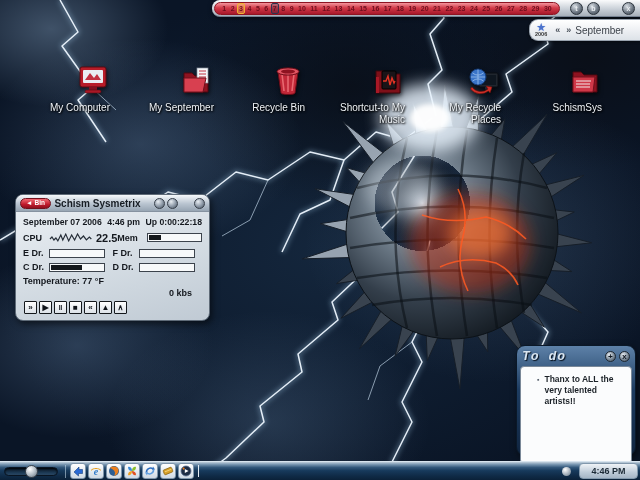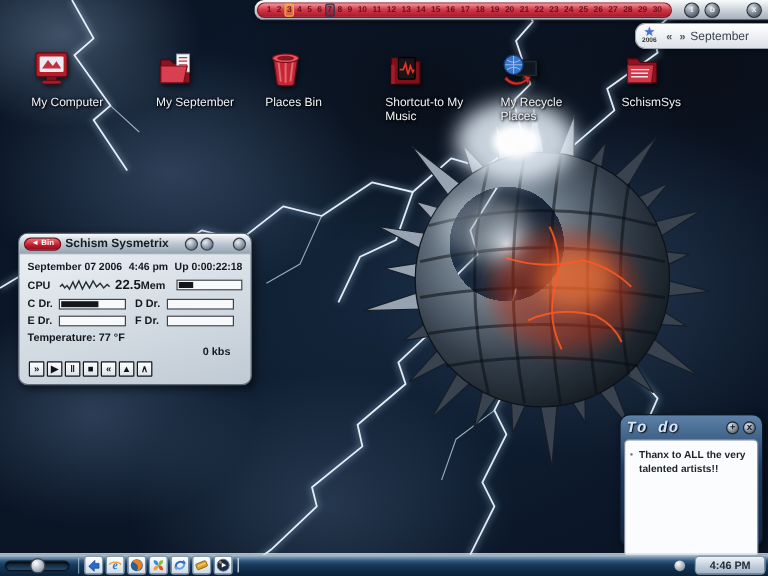--- a/index.html
+++ b/index.html
@@ -43,21 +43,21 @@
     background:linear-gradient(180deg,#ffffff,#dde2e8); border:1px solid #98a2ae; border-right:none;
     border-radius:9px 0 0 9px; display:flex; align-items:center; padding:0 5px;
     box-shadow:0 1px 3px rgba(0,0,0,.45); }
   .star-wrap { display:flex; flex-direction:column; align-items:center; margin-right:5px; }
   .star { color:#4a72cc; font-size:11px; line-height:.75; text-shadow:0 0 1px #8fa8e0; }
   .yr { font-size:5.5px; color:#333; font-weight:bold; }
   .nav { font-size:9px; color:#4a525c; font-weight:bold; margin:0 3px; background:none; border:none; font-family:inherit; }
   .month-name { font-size:10px; color:#3c424a; margin-left:1px; }
 
   
-  .desk-icon { position:absolute; top:42px; width:84px; text-align:left; z-index:2; }
+  .desk-icon { position:absolute; top:65px; width:84px; text-align:right; z-index:2; }
   .desk-icon svg { width:34px; height:32px; filter:drop-shadow(1px 2px 2px rgba(0,0,0,.65)); }
   .desk-icon .lbl { margin-top:1px; font-size:10px; color:#eef2f6; line-height:1.15;
     text-shadow:1px 1px 2px #000, 0 0 3px #000; }
 
   
   #sysmetrix { position:absolute; left:15px; top:194px; width:195px; height:127px; z-index:3;
     border-radius:8px; background:linear-gradient(165deg,#eef2f6,#cdd6de 70%,#c0cad4);
     border:1px solid #5f6b78; box-shadow:2px 3px 7px rgba(0,0,0,.55); }
   .sm-titlebar { height:17px; border-radius:7px 7px 0 0; position:relative;
     background:linear-gradient(180deg,#f6f9fb,#b9c4d0 55%,#97a5b3);
@@ -89,21 +89,21 @@
     background:linear-gradient(180deg,#5d81a8,#1d3c61 40%,#102540);
     border:1px solid #0a1828; box-shadow:2px 3px 7px rgba(0,0,0,.55); }
   .todo-titlebar { height:17px; display:flex; align-items:center; padding:0 2px;font-family:Liberation Mono, monospace; }
   .todo-title { flex:1; font-size:13px; font-weight:bold; font-style:italic; letter-spacing:1px;
     color:#d9e5f1; text-shadow:1px 1px 1px #06101c, 0 0 2px #2a4c74; }
   .todo-btn { width:11px; height:11px; border-radius:50%;
     background:radial-gradient(circle at 35% 30%, #e6ecf2, #7e8c9a 55%, #353f4a);
     border:1px solid #1e2832; color:#0e1620; font-size:8px; font-weight:bold;
     display:flex; align-items:center; justify-content:center; line-height:1; margin-left:3px; padding:0; font-family:inherit; }
   .todo-body { background:#fbfcfd; border-radius:4px; height:98px; margin-top:1px;
-    border:1px solid #7a8898; padding:7px 4px; overflow:hidden; }
+    border:1px solid #7a8898; padding:7px 16px; overflow:hidden; }
   .todo-item { display:flex; gap:5px; font-size:8.5px; color:#1c2228; line-height:1.3; font-weight:bold;}
   .bullet { color:#5a6470; font-size:7px; padding-top:1px; }
 
   
   #taskbar { position:absolute; left:0; right:0; bottom:0; height:19px; z-index:5;
     display:flex; align-items:center; border-top:1px solid #d8e4ee;
     background:linear-gradient(180deg,#c2d0dc 0%,#7f9cb6 12%,#33587b 30%,#173a5c 48%,#0f2a46 78%,#0b2138 100%); }
   #volume-slider { position:relative; width:54px; height:9px; margin-left:4px; border-radius:5px;
     background:linear-gradient(180deg,#091624,#1d3b57 70%,#2c4a66);
     border:1px solid #081422; box-shadow:inset 0 1px 2px rgba(0,0,0,.8); }
@@ -290,21 +290,21 @@
   <div class="lbl">My September</div>
 </div>
 
 <div class="desk-icon" style="left:221px">
   <svg viewBox="0 0 34 32">
     <path d="M7,7 L10,28 C10,30 24,30 24,28 L27,7 Z" fill="#c22838" stroke="#6e0c18"></path>
     <path d="M11,9 L13,26 M17,9 L17,27 M23,9 L21,26" stroke="#e86870" stroke-width="1.6"></path>
     <ellipse cx="17" cy="6.5" rx="11" ry="3.6" fill="#e05562" stroke="#6e0c18"></ellipse>
     <ellipse cx="17" cy="6.5" rx="7" ry="2" fill="#8e1220"></ellipse>
   </svg>
-  <div class="lbl">Places Bin</div>
+  <div class="lbl">Recycle Bin</div>
 </div>
 
 <div class="desk-icon" style="left:321px">
   <svg viewBox="0 0 34 32">
     <path d="M5,6 L13,6 L16,9 L29,9 L29,28 L5,28 Z" fill="#7e1019" stroke="#40060c"></path>
     <rect x="11" y="6" width="14" height="18" rx="1" fill="#1a1418" stroke="#000"></rect>
     <path d="M12,16 L15,16 17,11 19,20 21,13 23,18 24,16" stroke="#e83424" stroke-width="1.4" fill="none"></path>
     <path d="M5,12 L8,12 L8,28 L5,28 Z" fill="#a81826"></path>
   </svg>
   <div class="lbl">Shortcut-to My Music</div>
@@ -351,49 +351,49 @@
     <div class="sm-row">
       <span class="sm-lab">CPU</span>
       <svg width="44" height="13" viewBox="0 0 44 13">
         <path d="M1,8 3,6 5,9 7,7 9,10 12,4 14,9 17,3 20,10 23,4 26,9 29,3 32,8 35,5 38,9 41,6 43,8" fill="none" stroke="#262e38" stroke-width="1.2"></path>
       </svg>
       <span style="font-size:11px;margin-left:4px">22.5</span>
       <span class="sm-lab" style="margin-left:auto;width:30px">Mem</span>
       <span class="sm-bar">
           <span class="fill" style="width: 22%;"></span>
         </span>
+    </div>
+    <div class="sm-row">
+      <span class="sm-col">
+        <span class="sm-lab">E Dr.</span>
+        <span class="sm-bar">
+            <span class="fill" style="width: 0%;"></span>
+          </span>
+      </span>
+      <span class="sm-col">
+        <span class="sm-lab">F Dr.</span>
+        <span class="sm-bar">
+            <span class="fill" style="width: 0%;"></span>
+          </span>
+      </span>
     </div>
     <div class="sm-row">
       <span class="sm-col">
         <span class="sm-lab">C Dr.</span>
         <span class="sm-bar">
             <span class="fill" style="width: 58%;"></span>
           </span>
       </span>
       <span class="sm-col">
         <span class="sm-lab">D Dr.</span>
         <span class="sm-bar">
             <span class="fill" style="width: 0%;"></span>
           </span>
       </span>
     </div>
-    <div class="sm-row">
-      <span class="sm-col">
-        <span class="sm-lab">E Dr.</span>
-        <span class="sm-bar">
-            <span class="fill" style="width: 0%;"></span>
-          </span>
-      </span>
-      <span class="sm-col">
-        <span class="sm-lab">F Dr.</span>
-        <span class="sm-bar">
-            <span class="fill" style="width: 0%;"></span>
-          </span>
-      </span>
-    </div>
     <div class="sm-temp">Temperature: 77 °F</div>
     <div class="sm-net">0 kbs</div>
     <div class="sm-media">
         <button class="mbtn">»</button>
         <button class="mbtn">▶</button>
         <button class="mbtn">‖</button>
         <button class="mbtn">■</button>
         <button class="mbtn">«</button>
         <button class="mbtn">▲</button>
         <button class="mbtn">∧</button>

